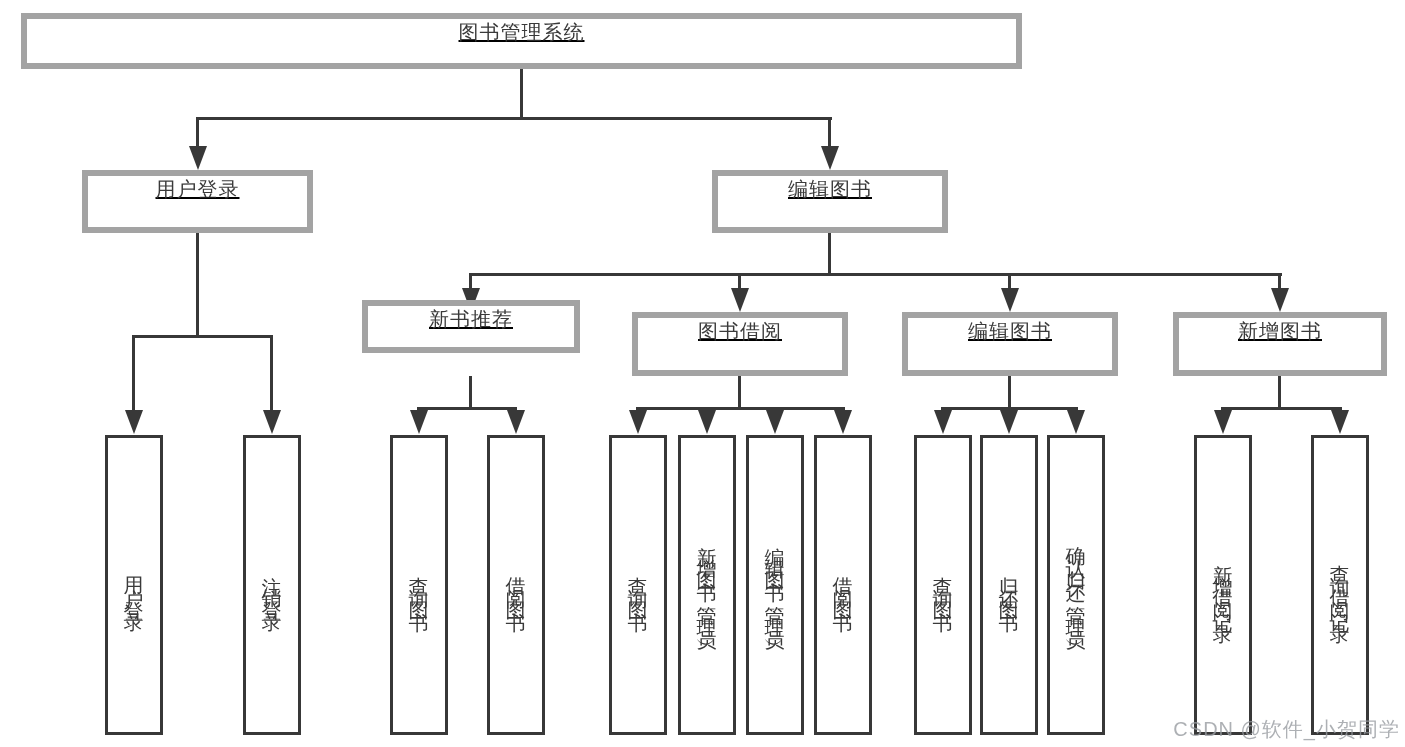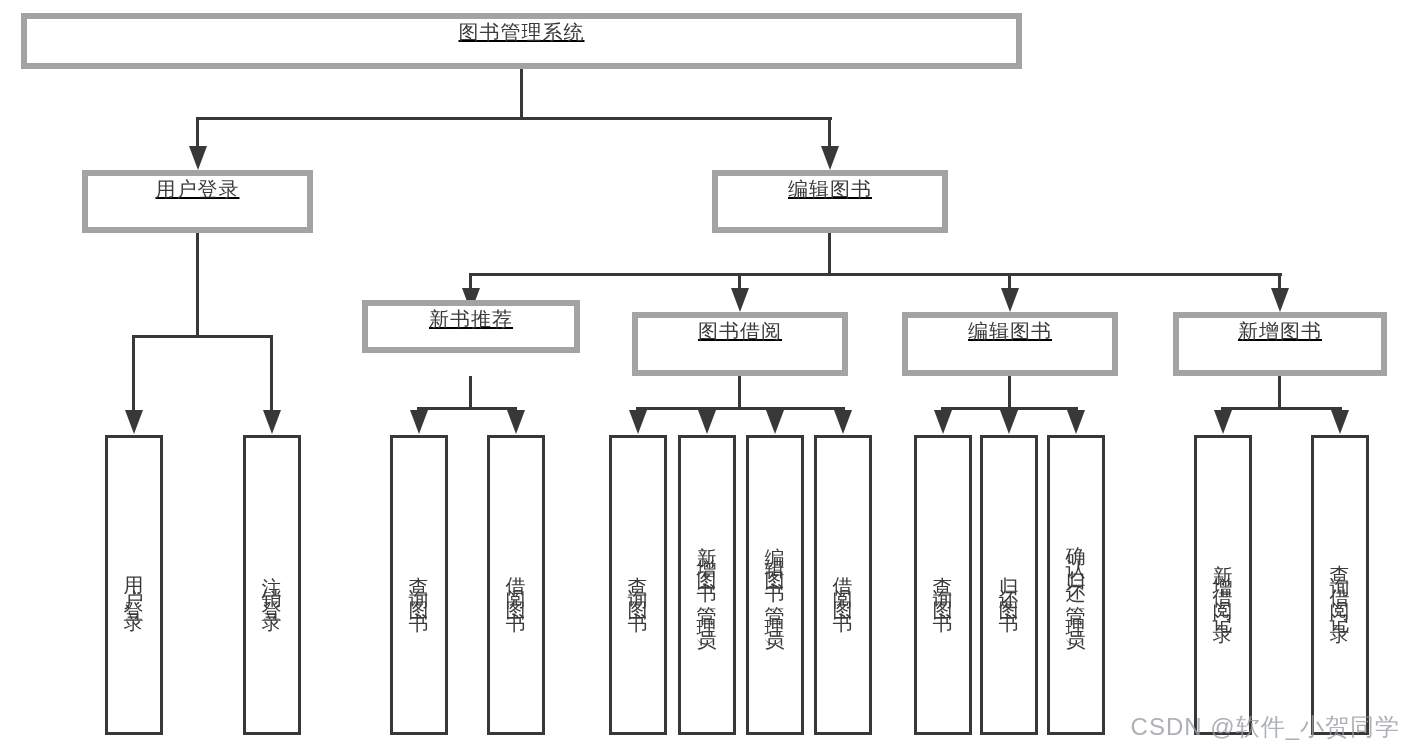--- a/index.html
+++ b/index.html
@@ -45,21 +45,21 @@
   
   .arr{
     position:absolute;width:0;height:0;
     border-left:9px solid transparent;
     border-right:9px solid transparent;
     border-top:24px solid #383838;
   }
   .watermark{
     position:absolute;
     right:5px;bottom:4px;
-    font-size:24px;
+    font-size:20px;
     color:rgba(153,156,161,0.8);
     letter-spacing:1px;
     z-index:10;
     white-space:nowrap;
   }
 </style>
 </head>
 <body>
 
 <div class="canvas">

